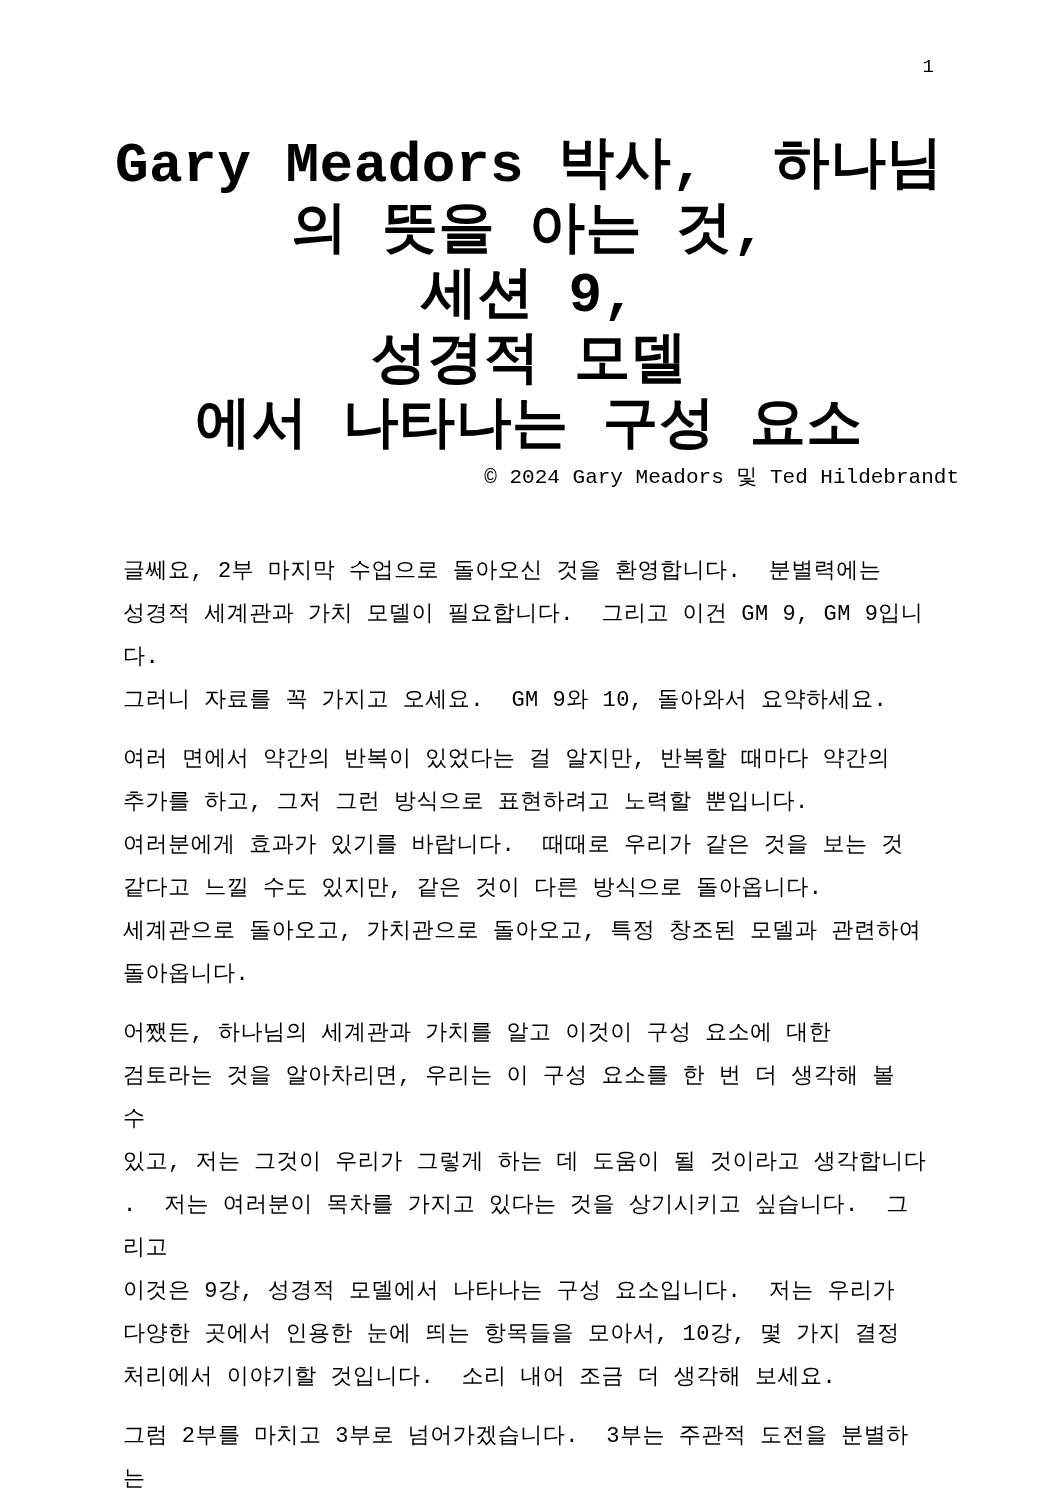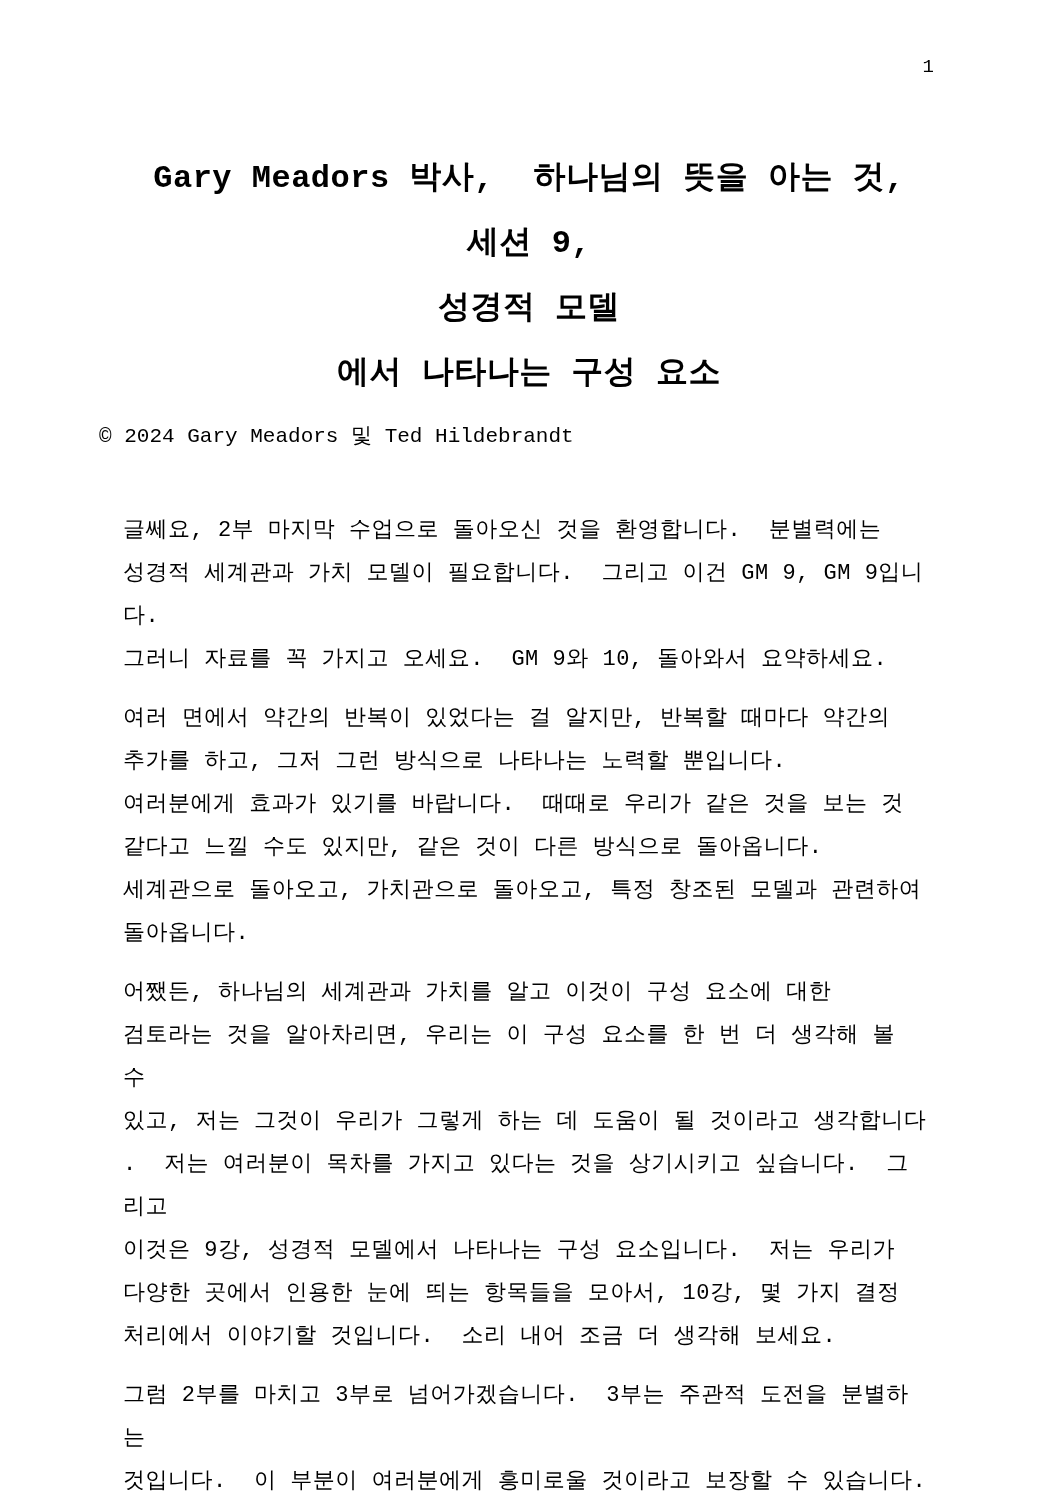--- a/index.html
+++ b/index.html
@@ -18,34 +18,34 @@
   }
   .page-number {
     position: absolute;
     top: 56px;
     right: 124px;
     font-size: 19px;
     line-height: 22px;
     font-family: "Liberation Mono", "DejaVu Serif", serif;
   }
   .title {
-    margin: 16px auto;
+    margin: 4px auto;
     padding-top: 130px;
     width: 860px;
     text-align: center;
-    font-size: 32px;
+    font-size: 56px;
     font-weight: 700;
     line-height: 65px;
     white-space: pre-wrap;
     letter-spacing: 0.5px;
   }
   .copyright {
     margin: 0 auto;
     width: 860px;
-    text-align: left;
+    text-align: right;
     font-size: 21px;
     line-height: 30px;
     white-space: pre-wrap;
   }
   .body-text {
     margin: 57px 120px 0 123px;
     font-size: 22px;
     line-height: 43px;
   }
   .body-text p {
@@ -66,21 +66,21 @@
 성경적 모델
 에서 나타나는 구성 요소</h1>
 
   <div class="copyright">© 2024 Gary Meadors 및 Ted Hildebrandt</div>
 
   <div class="body-text">
     <p>글쎄요, 2부 마지막 수업으로 돌아오신 것을 환영합니다.  분별력에는
 성경적 세계관과 가치 모델이 필요합니다.  그리고 이건 GM 9, GM 9입니다.
 그러니 자료를 꼭 가지고 오세요.  GM 9와 10, 돌아와서 요약하세요.</p>
     <p>여러 면에서 약간의 반복이 있었다는 걸 알지만, 반복할 때마다 약간의
-추가를 하고, 그저 그런 방식으로 나타나는 노력할 뿐입니다.
+추가를 하고, 그저 그런 방식으로 표현하려고 노력할 뿐입니다.
 여러분에게 효과가 있기를 바랍니다.  때때로 우리가 같은 것을 보는 것
 같다고 느낄 수도 있지만, 같은 것이 다른 방식으로 돌아옵니다.
 세계관으로 돌아오고, 가치관으로 돌아오고, 특정 창조된 모델과 관련하여
 돌아옵니다.</p>
     <p>어쨌든, 하나님의 세계관과 가치를 알고 이것이 구성 요소에 대한
 검토라는 것을 알아차리면, 우리는 이 구성 요소를 한 번 더 생각해 볼 수
 있고, 저는 그것이 우리가 그렇게 하는 데 도움이 될 것이라고 생각합니다
 .  저는 여러분이 목차를 가지고 있다는 것을 상기시키고 싶습니다.  그리고
 이것은 9강, 성경적 모델에서 나타나는 구성 요소입니다.  저는 우리가
 다양한 곳에서 인용한 눈에 띄는 항목들을 모아서, 10강, 몇 가지 결정

